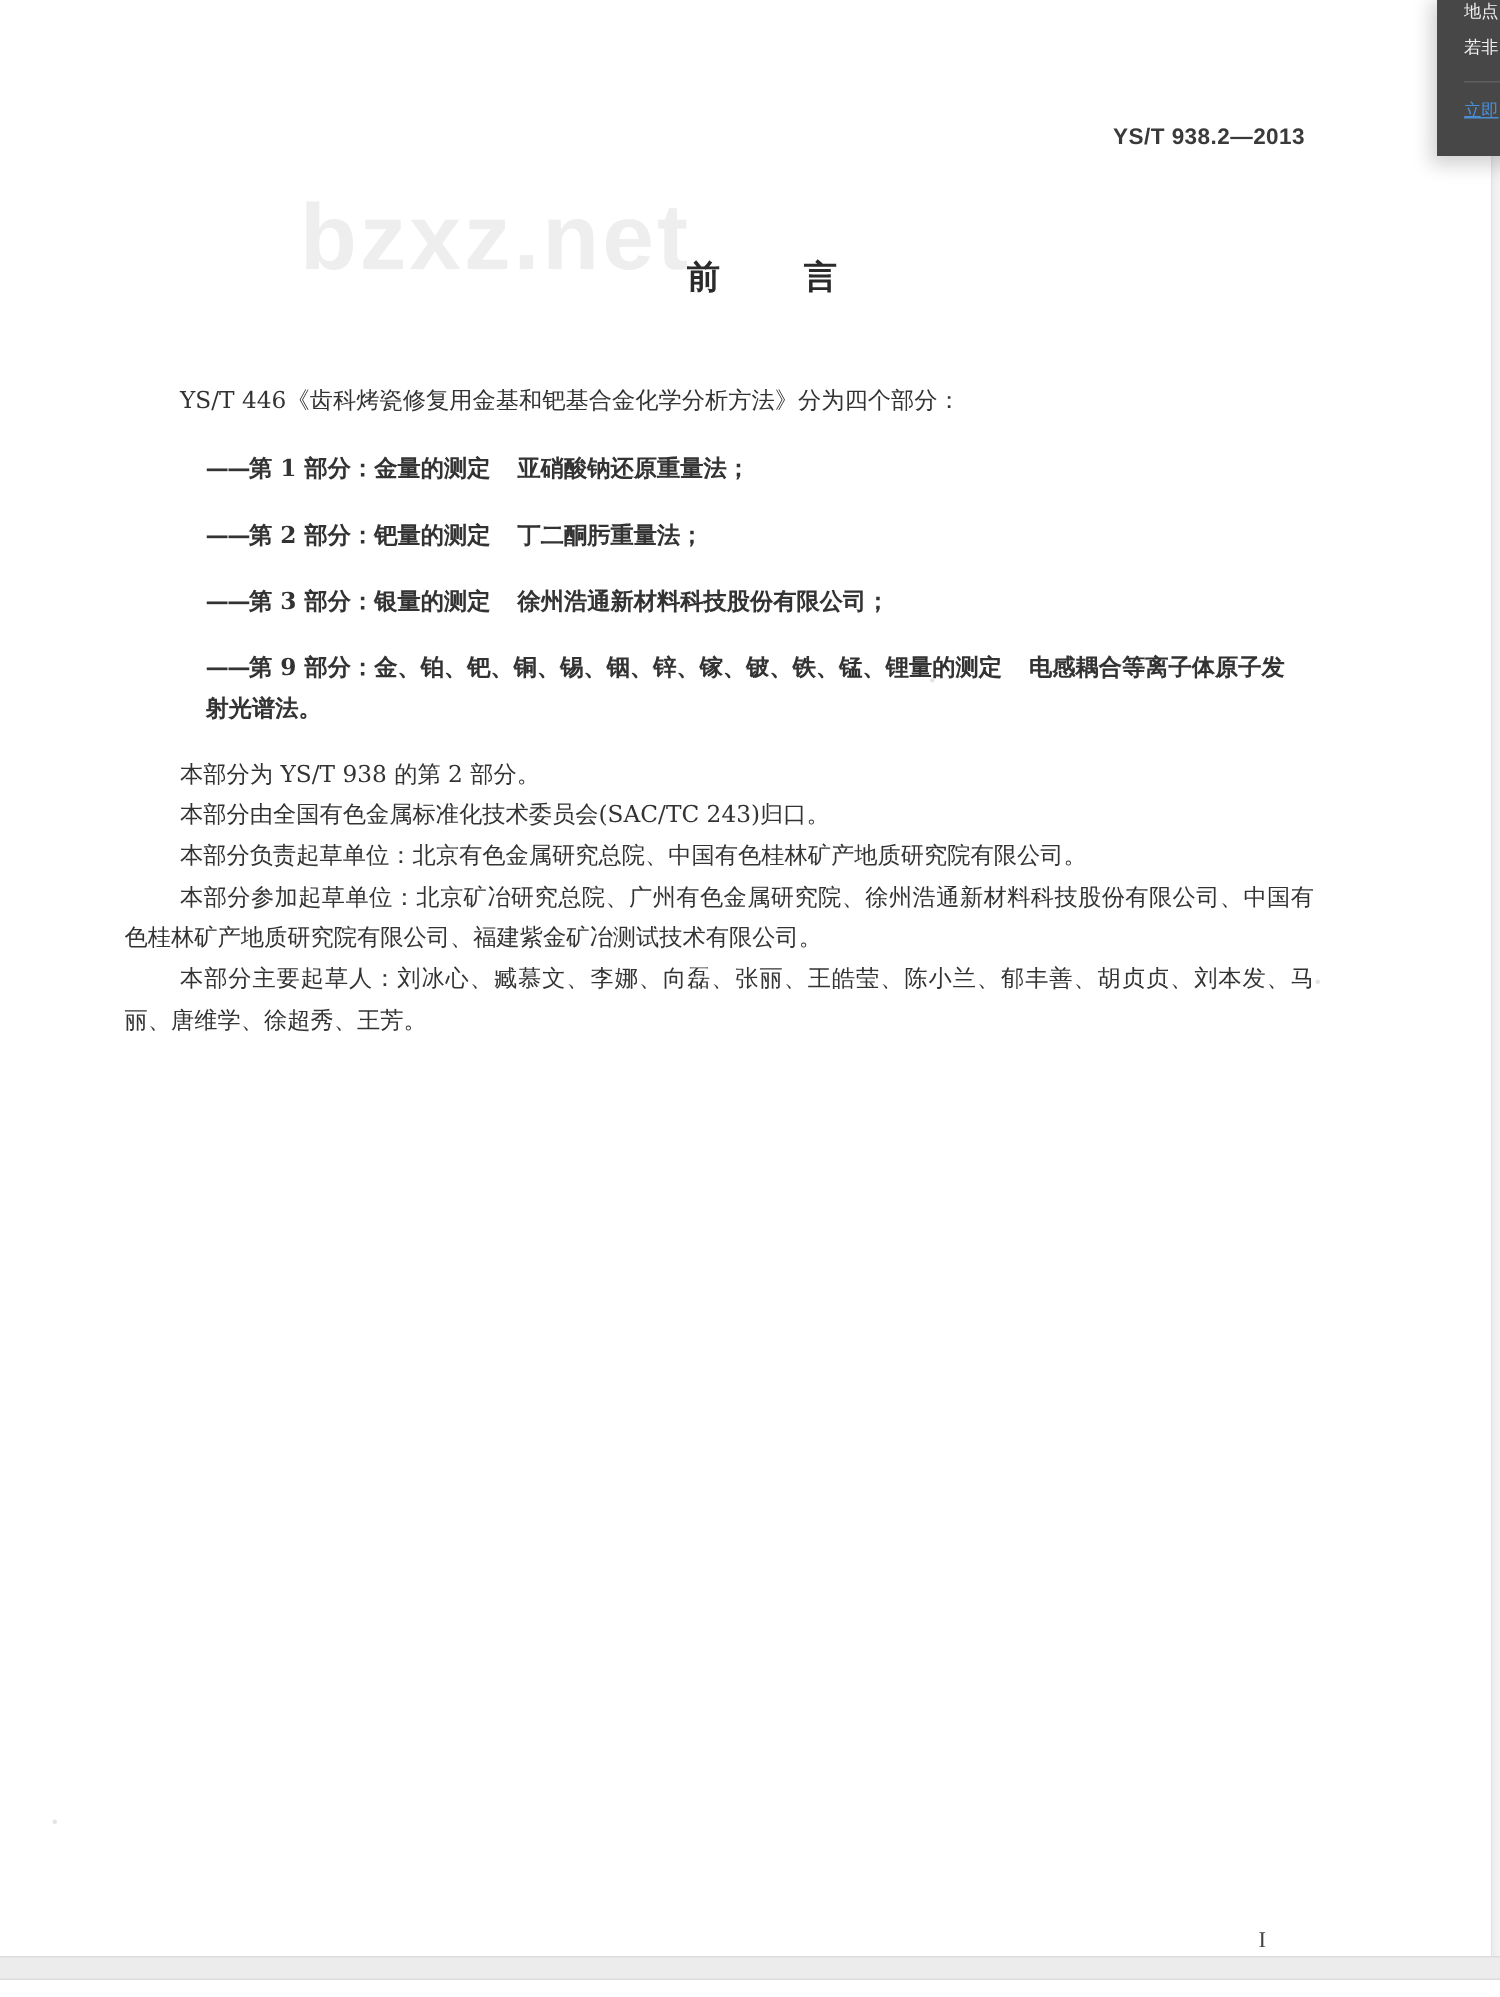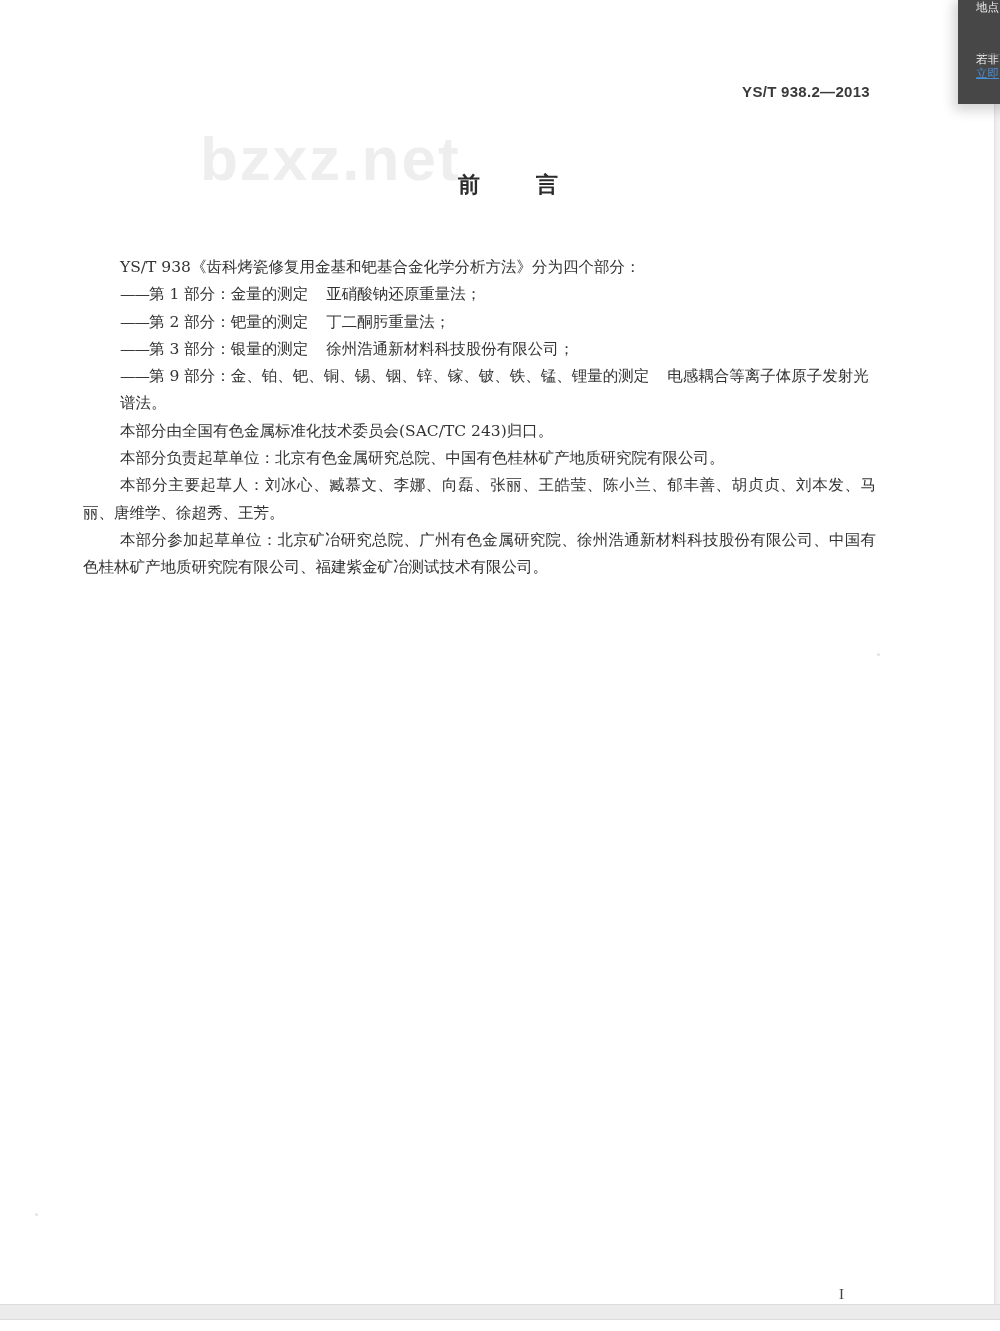--- a/index.html
+++ b/index.html
@@ -96,23 +96,24 @@
       font-size: 15.5px;
       line-height: 27.3px;
       color: #333333;
     }
     .para {
       text-indent: 37px;
       margin: 0;
       text-align: justify;
     }
     .list-item {
-      margin: 0;
+      margin: 17px;
       padding-left: 37px;
       text-indent: 0;
+      font-weight: bold;
     }
     .dash {
       display: inline-block;
       letter-spacing: -1px;
     }
     .gap {
       display: inline-block;
       width: 18px;
     }
     .page-number {
@@ -130,21 +131,21 @@
       width: 60px;
       height: 110px;
       background: #474747;
       box-shadow: -4px 6px 12px rgba(0,0,0,0.18);
       color: #f0f0f0;
       font-family: "DejaVu Sans", sans-serif;
       font-size: 11.5px;
       overflow: hidden;
     }
     .toast .line1 { position: absolute; left: 18px; top: 6px; white-space: nowrap; }
-    .toast .line2 { position: absolute; left: 18px; top: 30px; white-space: nowrap; margin-top: 28px; }
+    .toast .line2 { position: absolute; left: 18px; top: 30px; white-space: nowrap; }
     .toast .sep { position: absolute; left: 18px; top: 60px; width: 60px; height: 1px; background: #5e5e5e; }
     .toast .link { position: absolute; left: 18px; top: 72px; color: #4a8fd6; text-decoration: underline; white-space: nowrap; }
     .speck {
       position: absolute;
       width: 3px; height: 3px;
       border-radius: 50%;
       background: #e3e3e3;
     }
   </style>
 </head>
@@ -152,39 +153,40 @@
 
 <div class="page">
 
   <div class="watermark">bzxz.net</div>
 
   <div class="std-code">YS/T 938.2—2013</div>
 
   <div class="title">前言</div>
 
   <div class="body-text">
-    <p class="para">YS/T 938《齿科烤瓷修复用金基和钯基合金化学分析方法》分为四个部分：</p>
+    <p class="para">YS/T 446《齿科烤瓷修复用金基和钯基合金化学分析方法》分为四个部分：</p>
 
     <p class="list-item">
       <span class="dash">——</span><span>第 1 部分：金量的测定</span><span class="gap"></span><span>亚硝酸钠还原重量法；</span>
     </p>
     <p class="list-item">
       <span class="dash">——</span><span>第 2 部分：钯量的测定</span><span class="gap"></span><span>丁二酮肟重量法；</span>
     </p>
     <p class="list-item">
       <span class="dash">——</span><span>第 3 部分：银量的测定</span><span class="gap"></span><span>徐州浩通新材料科技股份有限公司；</span>
     </p>
     <p class="list-item">
       <span class="dash">——</span><span>第 9 部分：金、铂、钯、铜、锡、铟、锌、镓、铍、铁、锰、锂量的测定</span><span class="gap"></span><span>电感耦合等离子体原子发射光谱法。</span>
     </p>
 
+    <p class="para">本部分为 YS/T 938 的第 2 部分。</p>
     <p class="para">本部分由全国有色金属标准化技术委员会(SAC/TC 243)归口。</p>
     <p class="para">本部分负责起草单位：北京有色金属研究总院、中国有色桂林矿产地质研究院有限公司。</p>
+    <p class="para">本部分参加起草单位：北京矿冶研究总院、广州有色金属研究院、徐州浩通新材料科技股份有限公司、中国有色桂林矿产地质研究院有限公司、福建紫金矿冶测试技术有限公司。</p>
     <p class="para">本部分主要起草人：刘冰心、臧慕文、李娜、向磊、张丽、王皓莹、陈小兰、郁丰善、胡贞贞、刘本发、马丽、唐维学、徐超秀、王芳。</p>
-    <p class="para">本部分参加起草单位：北京矿冶研究总院、广州有色金属研究院、徐州浩通新材料科技股份有限公司、中国有色桂林矿产地质研究院有限公司、福建紫金矿冶测试技术有限公司。</p>
   </div>
 
   <div class="speck" style="left:620px; top:452px;"></div>
   <div class="speck" style="left:877px; top:653px;"></div>
   <div class="speck" style="left:35px; top:1213px;"></div>
 
   <div class="page-number">I</div>
 </div>
 
 <div class="page-right-border"></div>

